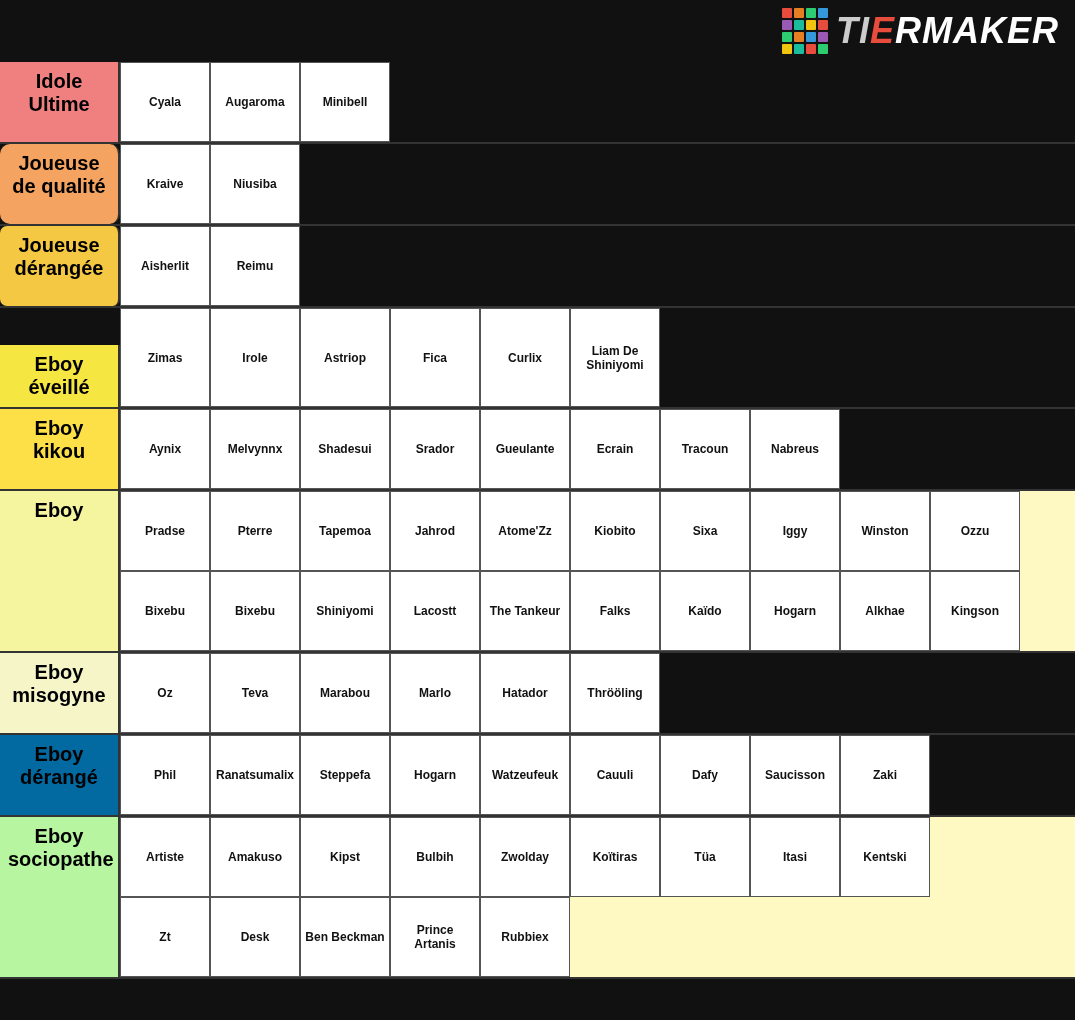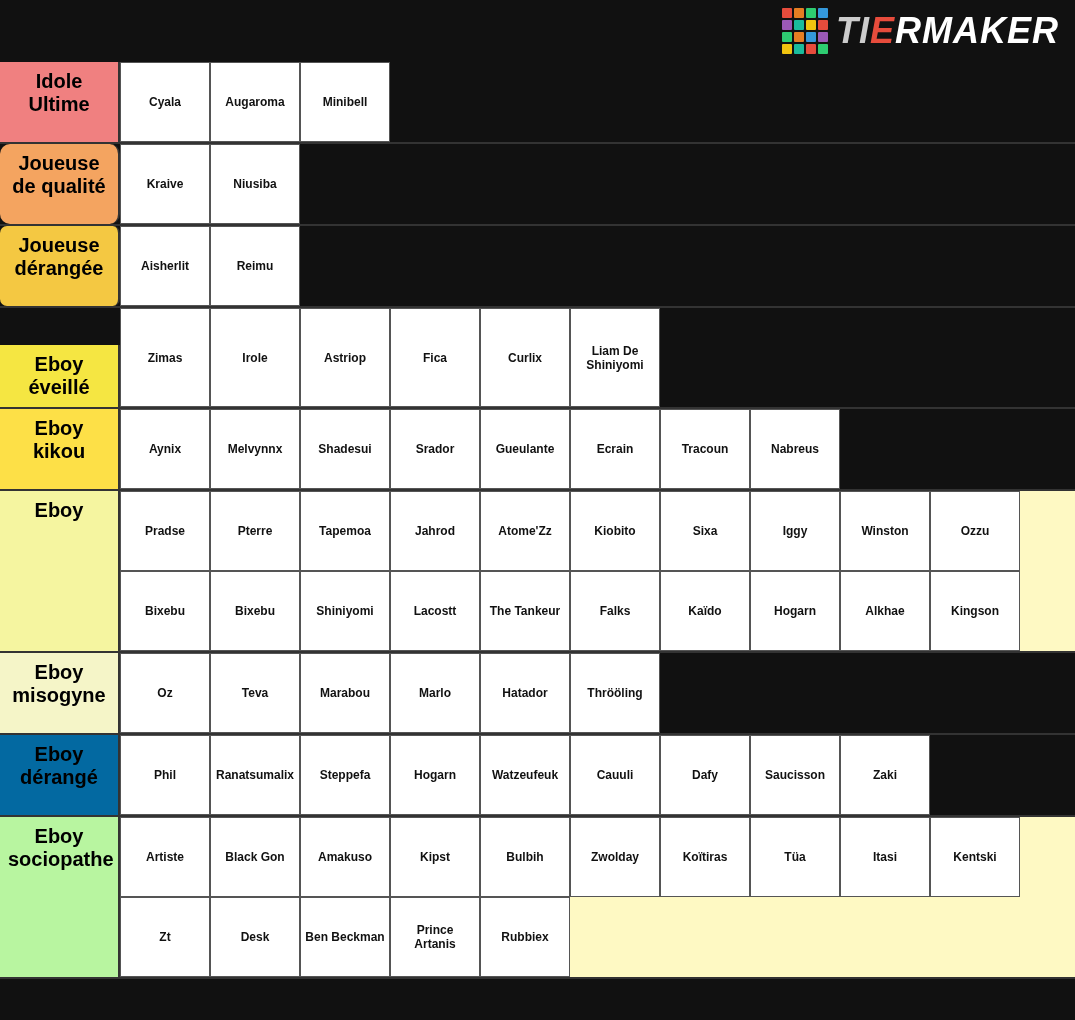--- a/index.html
+++ b/index.html
@@ -213,21 +213,20 @@
         <div class="cell">Dafy</div>
         <div class="cell">Saucisson</div>
         <div class="cell">Zaki</div>
       </div>
     </div>
     <div class="tier-row">
       <div class="tier-label" style="background: rgb(184, 245, 160); border-right: 2px solid rgb(51, 51, 51);">Eboy sociopathe</div>
       <div class="tier-content-multi">
         <div class="row">
           <div class="cell">Artiste</div>
-          <div class="cell">Black Gon</div>
           <div class="cell">Amakuso</div>
           <div class="cell">Kipst</div>
           <div class="cell">Bulbih</div>
           <div class="cell">Zwolday</div>
           <div class="cell">Koïtiras</div>
           <div class="cell">Tüa</div>
           <div class="cell">Itasi</div>
           <div class="cell">Kentski</div>
         </div>
         <div class="row">

